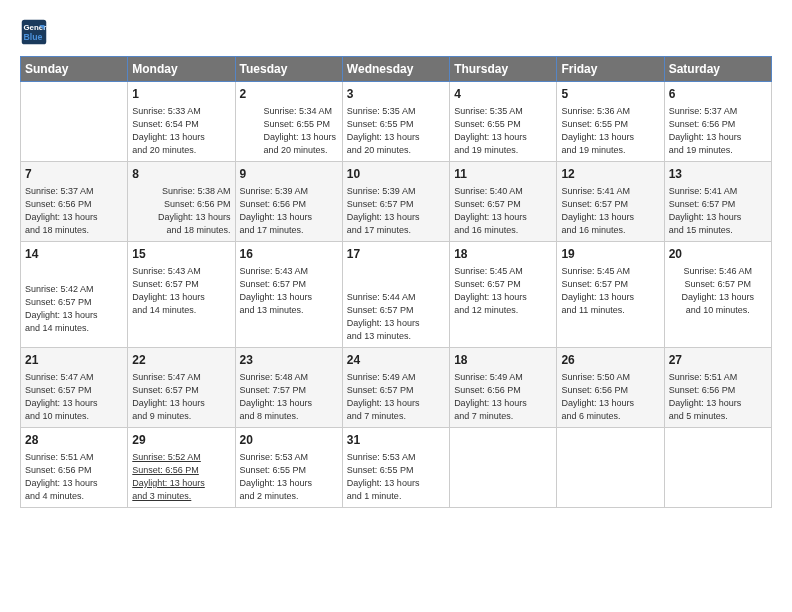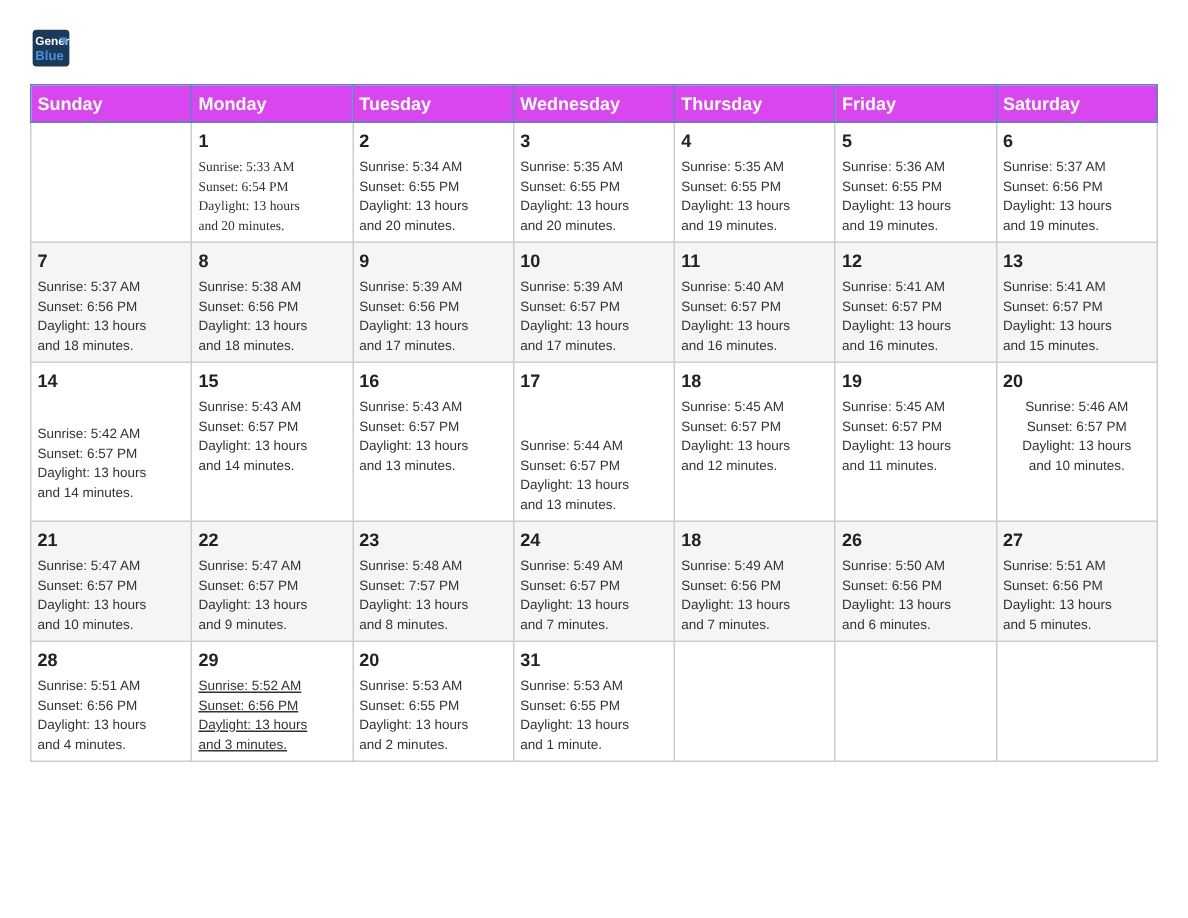--- a/index.html
+++ b/index.html
@@ -50,21 +50,21 @@
       font-size: 15px;
       color: #444;
       font-weight: normal;
     }
     table {
       width: 100%;
       border-collapse: collapse;
       font-size: 10px;
     }
     thead tr th {
-      background: #d946ef;
+      background: #737373;
       color: #fff;
       padding: 5px 4px;
       text-align: left;
       font-size: 12px;
       font-weight: bold;
       border: 1px solid #5585c5;
     }
     tbody tr td {
       border: 1px solid #ccc;
       vertical-align: top;
@@ -130,28 +130,28 @@
           <th>Thursday</th>
           <th>Friday</th>
           <th>Saturday</th>
         </tr>
     </thead>
     <tbody id="calendar-body">
     <tr>
           <td class="empty"></td>
           <td>
             <span class="day-number">1</span>
-            <div class="day-info" style="white-space: pre-line; font-family: Liberation Serif, serif;">Sunrise: 5:33 AM
+            <div class="day-info" style="white-space: pre-line;">Sunrise: 5:33 AM
 Sunset: 6:54 PM
 Daylight: 13 hours
 and 20 minutes.</div>
           </td>
           <td>
             <span class="day-number">2</span>
-            <div class="day-info" style="white-space: pre-line;">Sunrise: 5:34 AM
+            <div class="day-info" style="white-space: pre-line; margin-left: 24px;">Sunrise: 5:34 AM
 Sunset: 6:55 PM
 Daylight: 13 hours
 and 20 minutes.</div>
           </td>
           <td>
             <span class="day-number">3</span>
             <div class="day-info" style="white-space: pre-line;">Sunrise: 5:35 AM
 Sunset: 6:55 PM
 Daylight: 13 hours
 and 20 minutes.</div>
@@ -181,21 +181,21 @@
         <tr>
           <td>
             <span class="day-number">7</span>
             <div class="day-info" style="white-space: pre-line;">Sunrise: 5:37 AM
 Sunset: 6:56 PM
 Daylight: 13 hours
 and 18 minutes.</div>
           </td>
           <td>
             <span class="day-number">8</span>
-            <div class="day-info" style="white-space: pre-line;">Sunrise: 5:38 AM
+            <div class="day-info" style="white-space: pre-line; text-align: right;">Sunrise: 5:38 AM
 Sunset: 6:56 PM
 Daylight: 13 hours
 and 18 minutes.</div>
           </td>
           <td>
             <span class="day-number">9</span>
             <div class="day-info" style="white-space: pre-line;">Sunrise: 5:39 AM
 Sunset: 6:56 PM
 Daylight: 13 hours
 and 17 minutes.</div>

